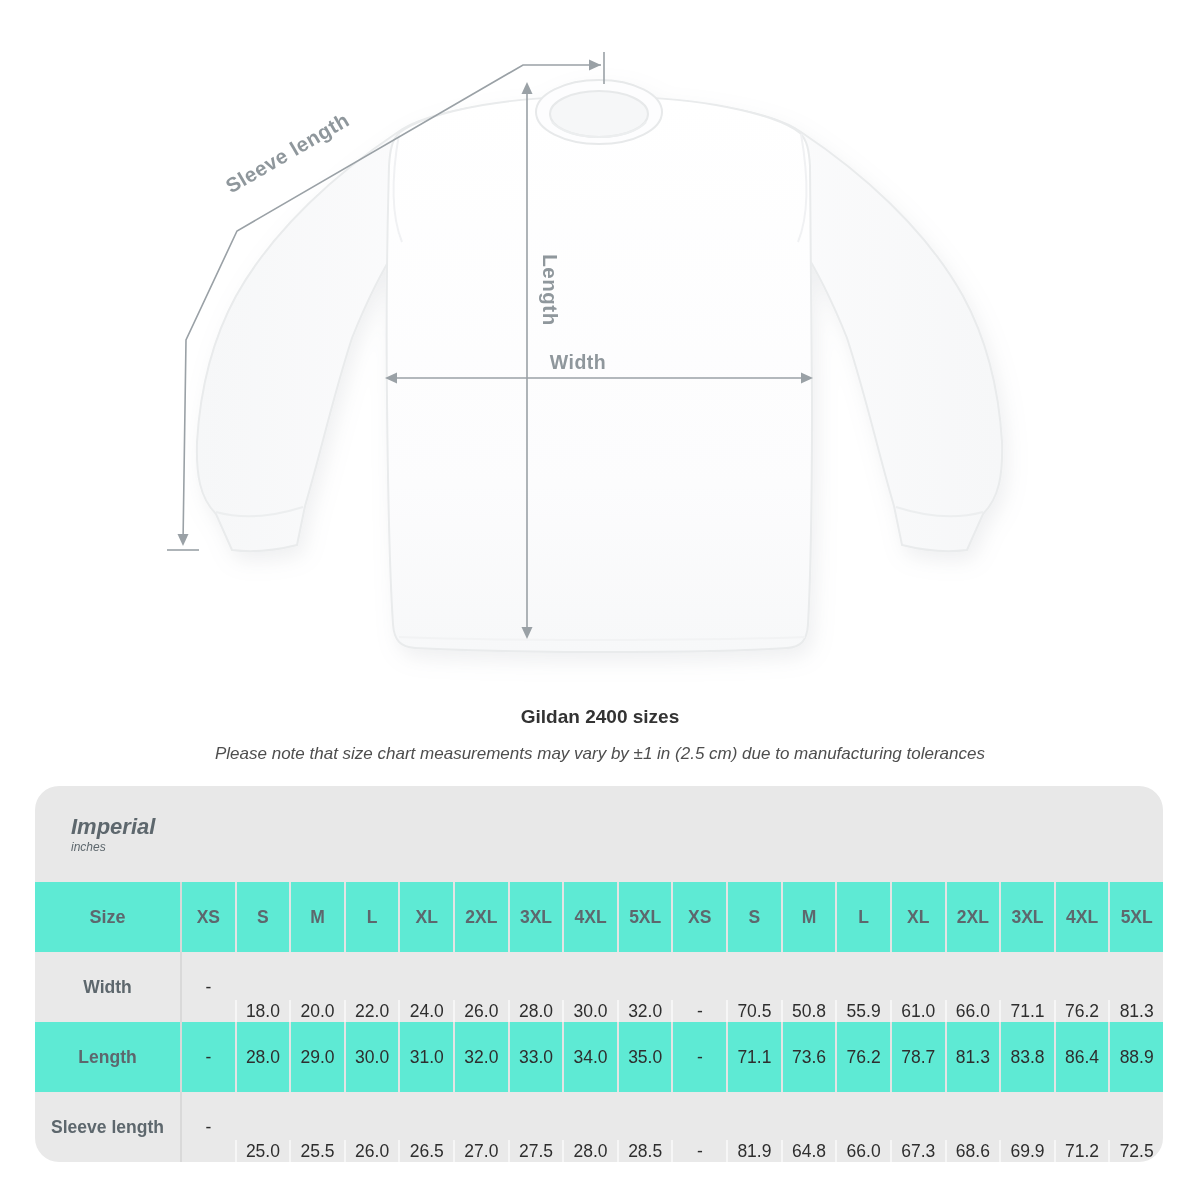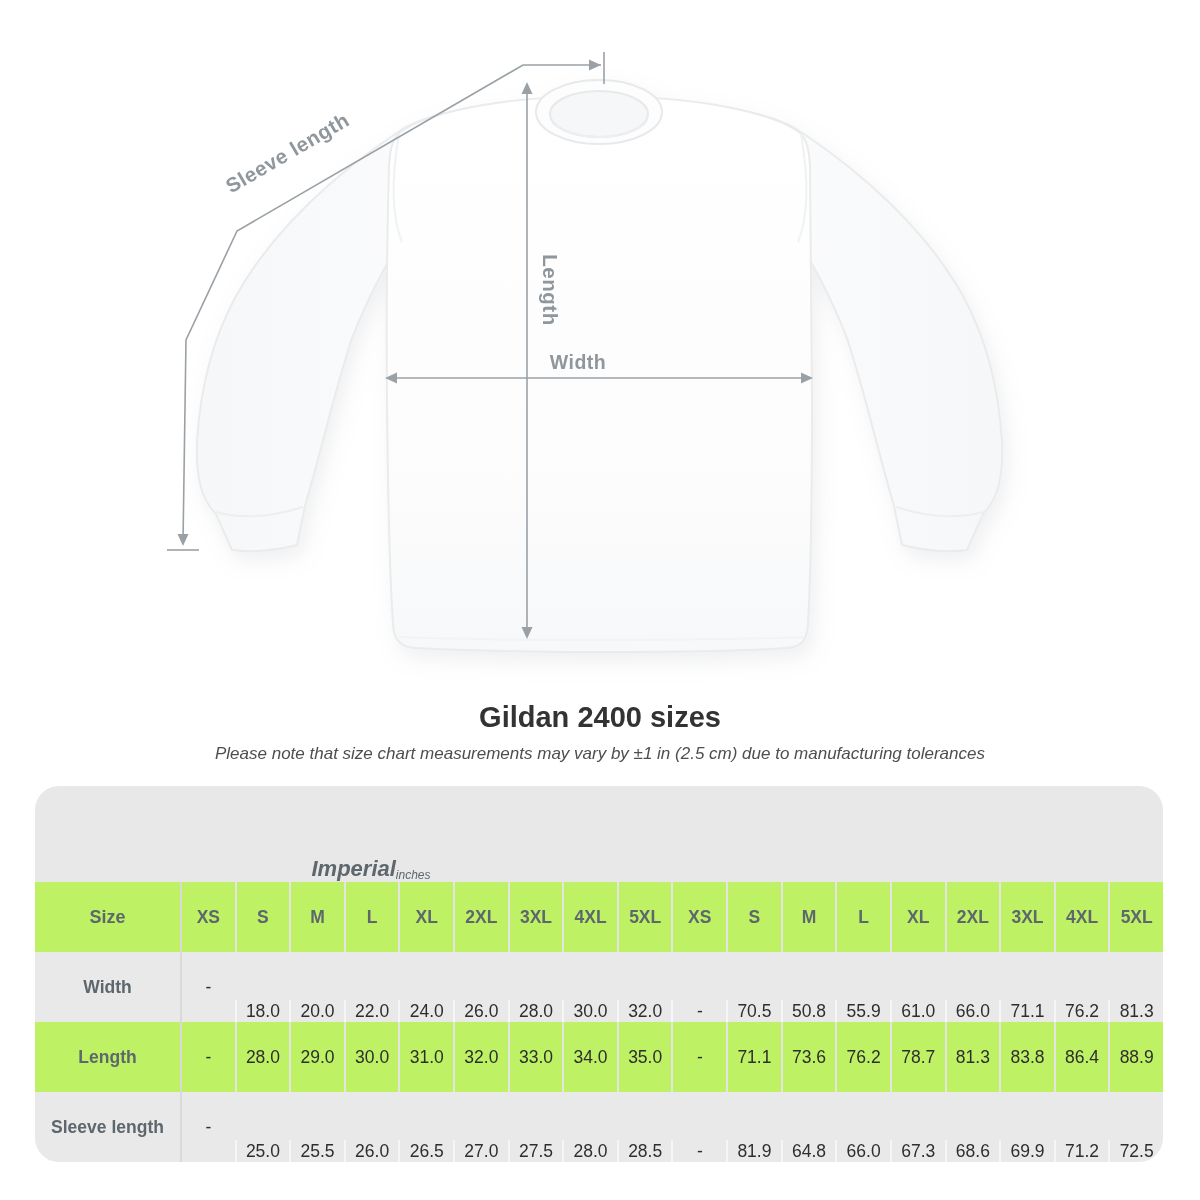--- a/index.html
+++ b/index.html
@@ -9,47 +9,47 @@
     width:1200px;height:1200px;
     background:#ffffff;
     font-family:"Liberation Sans","DejaVu Sans",sans-serif;
     overflow:hidden;
   }
   .diagram-svg{position:absolute;left:0;top:0;display:block;}
 
   .page-title{
     position:absolute;top:699px;left:0;width:100%;
     margin:0;text-align:center;
-    font-size:29px;font-weight:bold;color:#333333;line-height:36px;
+    font-size:19px;font-weight:bold;color:#333333;line-height:36px;
   }
   .page-subtitle{
     position:absolute;top:742px;left:0;width:100%;
     margin:0;text-align:center;
     font-size:17px;font-style:italic;color:#4e4e4e;line-height:24px;
   }
 
   .card{
     position:absolute;left:35px;top:786px;width:1128px;height:376px;
   }
   .band{
     display:flex;height:96px;background:#e8e8e8;
     border-radius:24px 24px 0 0;color:#5d676d;
   }
   .band-sec{
-    display:flex;flex-direction:row;align-items:flex-end;justify-content:center;
+    display:flex;flex-direction:column;align-items:flex-start;justify-content:center;
   }
   .band-sec.imperial{width:636px;padding-left:36px;box-sizing:border-box;}
   .band-sec.metric{flex:1;}
   .sec-name{font-size:22px;font-weight:bold;font-style:italic;}
   .sec-unit{font-size:12px;font-style:italic;}
 
   .trow{
     display:grid;
     grid-template-columns:145px repeat(18,1fr);
-    height:70px;background:#bef264;
+    height:70px;background:#5eead4;
   }
   .trow.stripe{background:#e9e9e9;}
   .trow.last{border-radius:0 0 24px 24px;}
   .cell{
     display:flex;align-items:center;justify-content:center;
     font-size:17.5px;color:#2e2e2e;
   }
   .cell.head,.cell.rlabel{font-weight:bold;color:#5d676d;}
   .cell.rlabel{font-size:17.5px;}
   .cell.corner{font-size:18px;}

